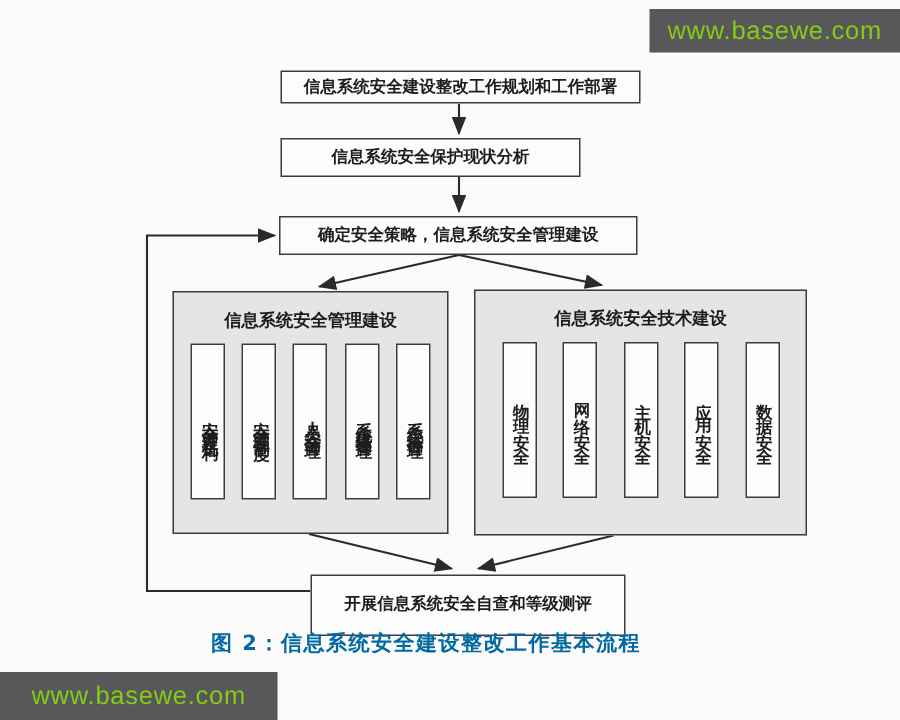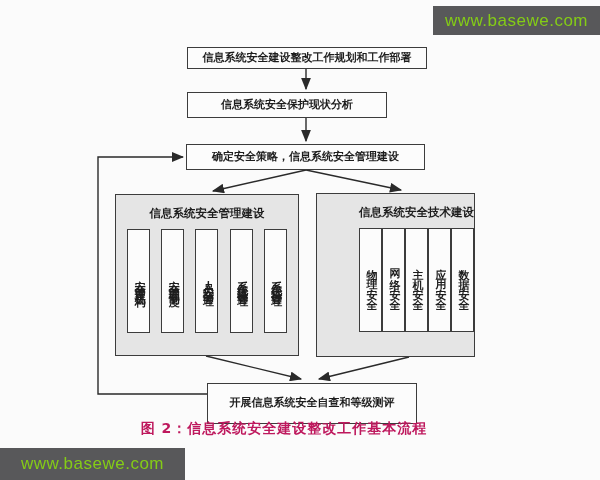--- a/index.html
+++ b/index.html
@@ -59,21 +59,21 @@
   
   .group {
     position: absolute;
     border: 1.6px solid #3c3c3c;
     background: #e5e5e5;
     display: flex;
     flex-direction: column;
     align-items: stretch;
   }
   #group-management { left: 115px; top: 194px; width: 184px; height: 162px; }
-  #group-technical  { left: 316px; top: 193px; width: 159px; height: 164px; align-items: flex-end; }
+  #group-technical  { left: 316px; top: 193px; width: 222px; height: 164px; }
   .group-title {
     margin-top: 11px;
     text-align: center;
     font-weight: bold;
     font-size: 11.5px;
     color: #1d1d1d;
     white-space: nowrap;
   }
   .vrow {
     margin-top: 8px;
@@ -100,21 +100,21 @@
   #group-technical  .vbox { letter-spacing: 10px; }
 
   
   #caption {
     position: absolute;
     left: 0; top: 420px;
     width: 568px;
     text-align: center;
     font-weight: bold;
     font-size: 14px;
-    color: #be185d;
+    color: #0369a1;
     letter-spacing: 1px;
   }
 </style>
 </head>
 <body>
 
 <div id="canvas">
 
   <div class="banner" id="banner-top">www.basewe.com</div>
   <div class="banner" id="banner-bottom">www.basewe.com</div>

